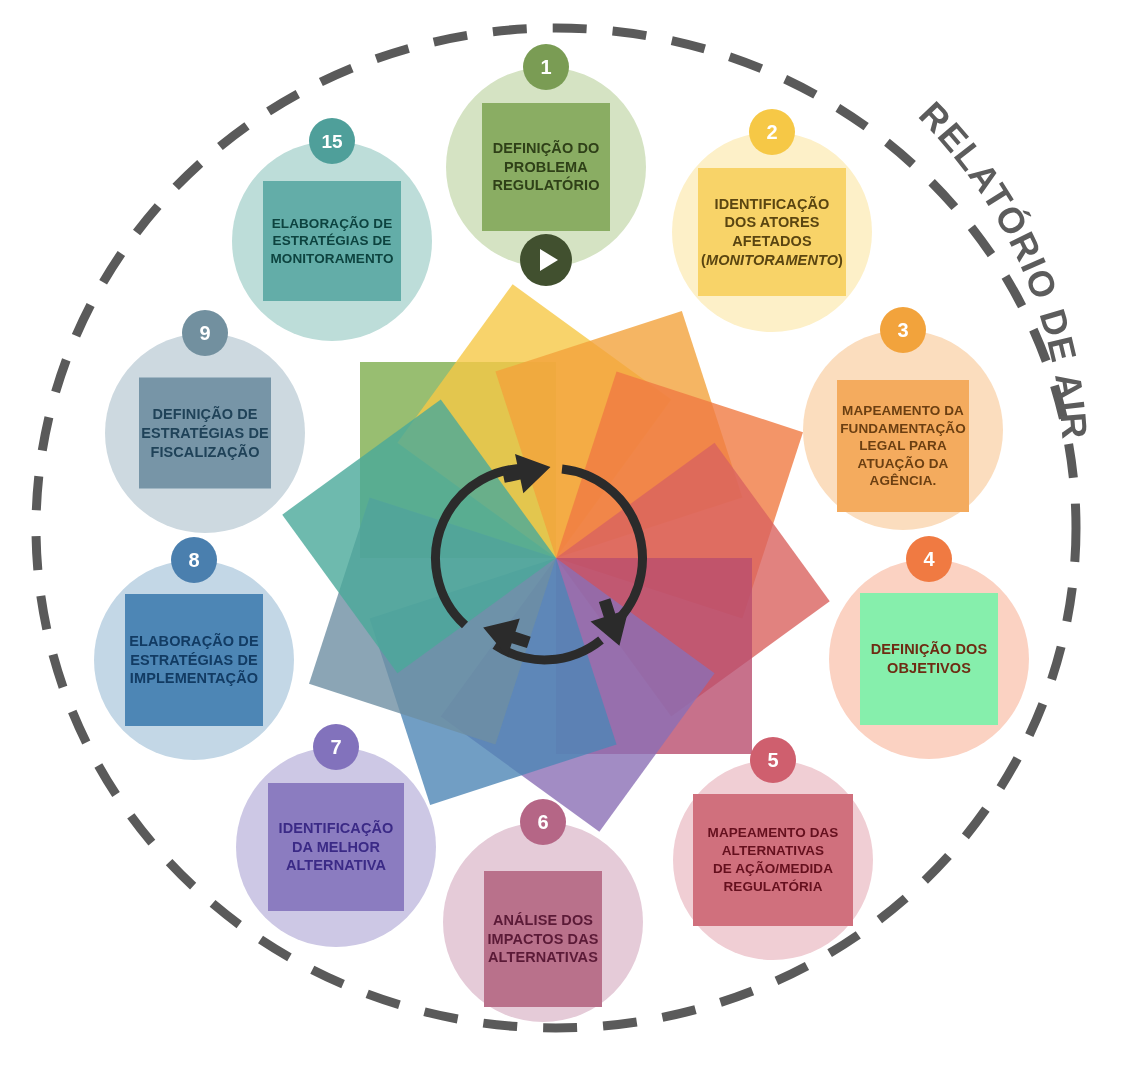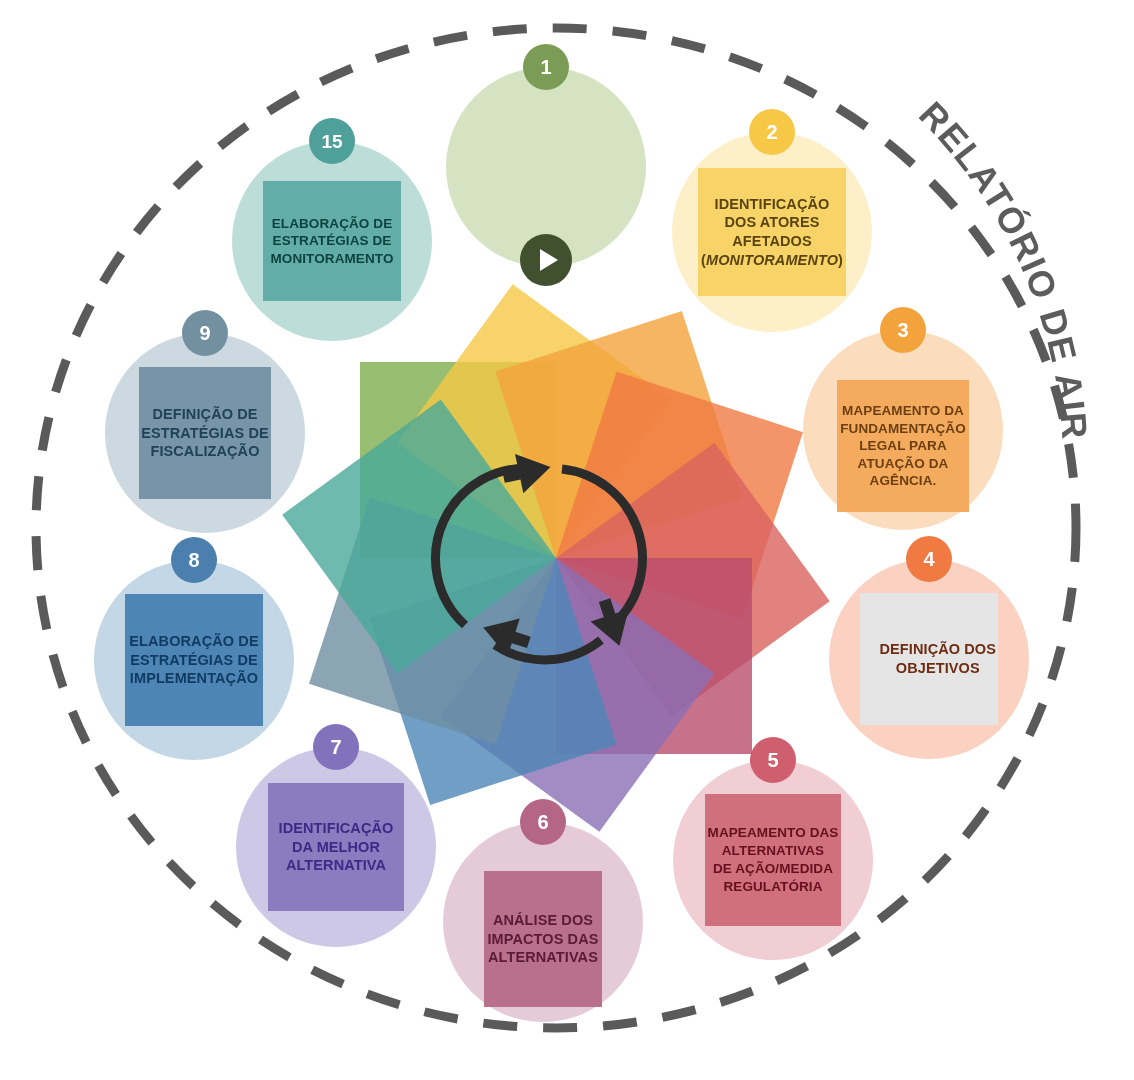--- a/index.html
+++ b/index.html
@@ -108,27 +108,27 @@
     height: 0;
     margin-left: 5px;
     border-top: 11px solid transparent;
     border-bottom: 11px solid transparent;
     border-left: 18px solid #ffffff;
   }
 
   
   .n3 .node-square { width: 132px; height: 132px; }
   .n3 .node-label  { font-size: 13.5px; line-height: 1.30; }
-  .n5 .node-square { width: 136px; height: 132px; }
+  .n5 .node-square { width: 160px; height: 132px; }
   .n5 .node-label  { font-size: 13.5px; line-height: 1.32; }
   .n2 .node-square { width: 148px; height: 128px; }
   .n6 .node-square { width: 118px; height: 136px; margin-top: 17px; }
   .n7 .node-square { width: 136px; height: 128px; }
   .n8 .node-square { width: 138px; height: 132px; }
-  .n9 .node-square { width: 132px; height: 132px; }
+  .n9 .node-square { width: 132px; height: 111px; }
   .n10 .node-square { width: 138px; height: 120px; }
   .n10 .node-label { font-size: 13.5px; }
   .n4 .node-square { width: 138px; height: 132px; }
 
   
   #ring-title-svg {
     position: absolute;
     left: 0; top: 0;
     width: 1134px;
     height: 1080px;
@@ -186,20 +186,25 @@
     </defs>
     <text class="ring-title-text">
       <textPath id="title-textpath" href="#title-arc" startOffset="4%">RELATÓRIO DE AIR</textPath>
     </text>
   </svg>
 
   <div id="nodes-layer" class="layer">
 
     <div class="node n1" style="left:446px; top:67px;">
       <div class="node-halo" style="background: rgb(213, 227, 195);"></div>
+      <div class="node-square" style="background: rgb(138, 173, 99); color: rgb(47, 64, 24);">
+        <span class="node-label">DEFINIÇÃO DO
+PROBLEMA
+REGULATÓRIO</span>
+      </div>
       <div class="node-badge" style="background: rgb(122, 156, 84);">1</div>
       <div class="play-btn">
         <span class="play-tri"></span>
       </div>
     </div>
 
     <div class="node n2" style="left:672px; top:132px;">
       <div class="node-halo" style="background: rgb(253, 240, 200);"></div>
       <div class="node-square" style="background: rgb(248, 211, 104); color: rgb(90, 69, 17);">
         <span class="node-label">IDENTIFICAÇÃO
@@ -217,21 +222,21 @@
 FUNDAMENTAÇÃO
 LEGAL PARA
 ATUAÇÃO DA
 AGÊNCIA.</span>
       </div>
       <div class="node-badge" style="background: rgb(242, 163, 60);">3</div>
     </div>
 
     <div class="node n4" style="left:829px; top:559px;">
       <div class="node-halo" style="background: rgb(251, 210, 194);"></div>
-      <div class="node-square" style="background: #e5e5e5; color: rgb(110, 44, 19); align-items: flex-end;">
+      <div class="node-square" style="background: #86efac; color: rgb(110, 44, 19);">
         <span class="node-label">DEFINIÇÃO DOS
 OBJETIVOS</span>
       </div>
       <div class="node-badge" style="background: rgb(240, 122, 66);">4</div>
     </div>
 
     <div class="node n5" style="left:673px; top:760px;">
       <div class="node-halo" style="background: rgb(240, 206, 212);"></div>
       <div class="node-square" style="background: rgb(208, 112, 125); color: rgb(101, 16, 30);">
         <span class="node-label">MAPEAMENTO DAS

